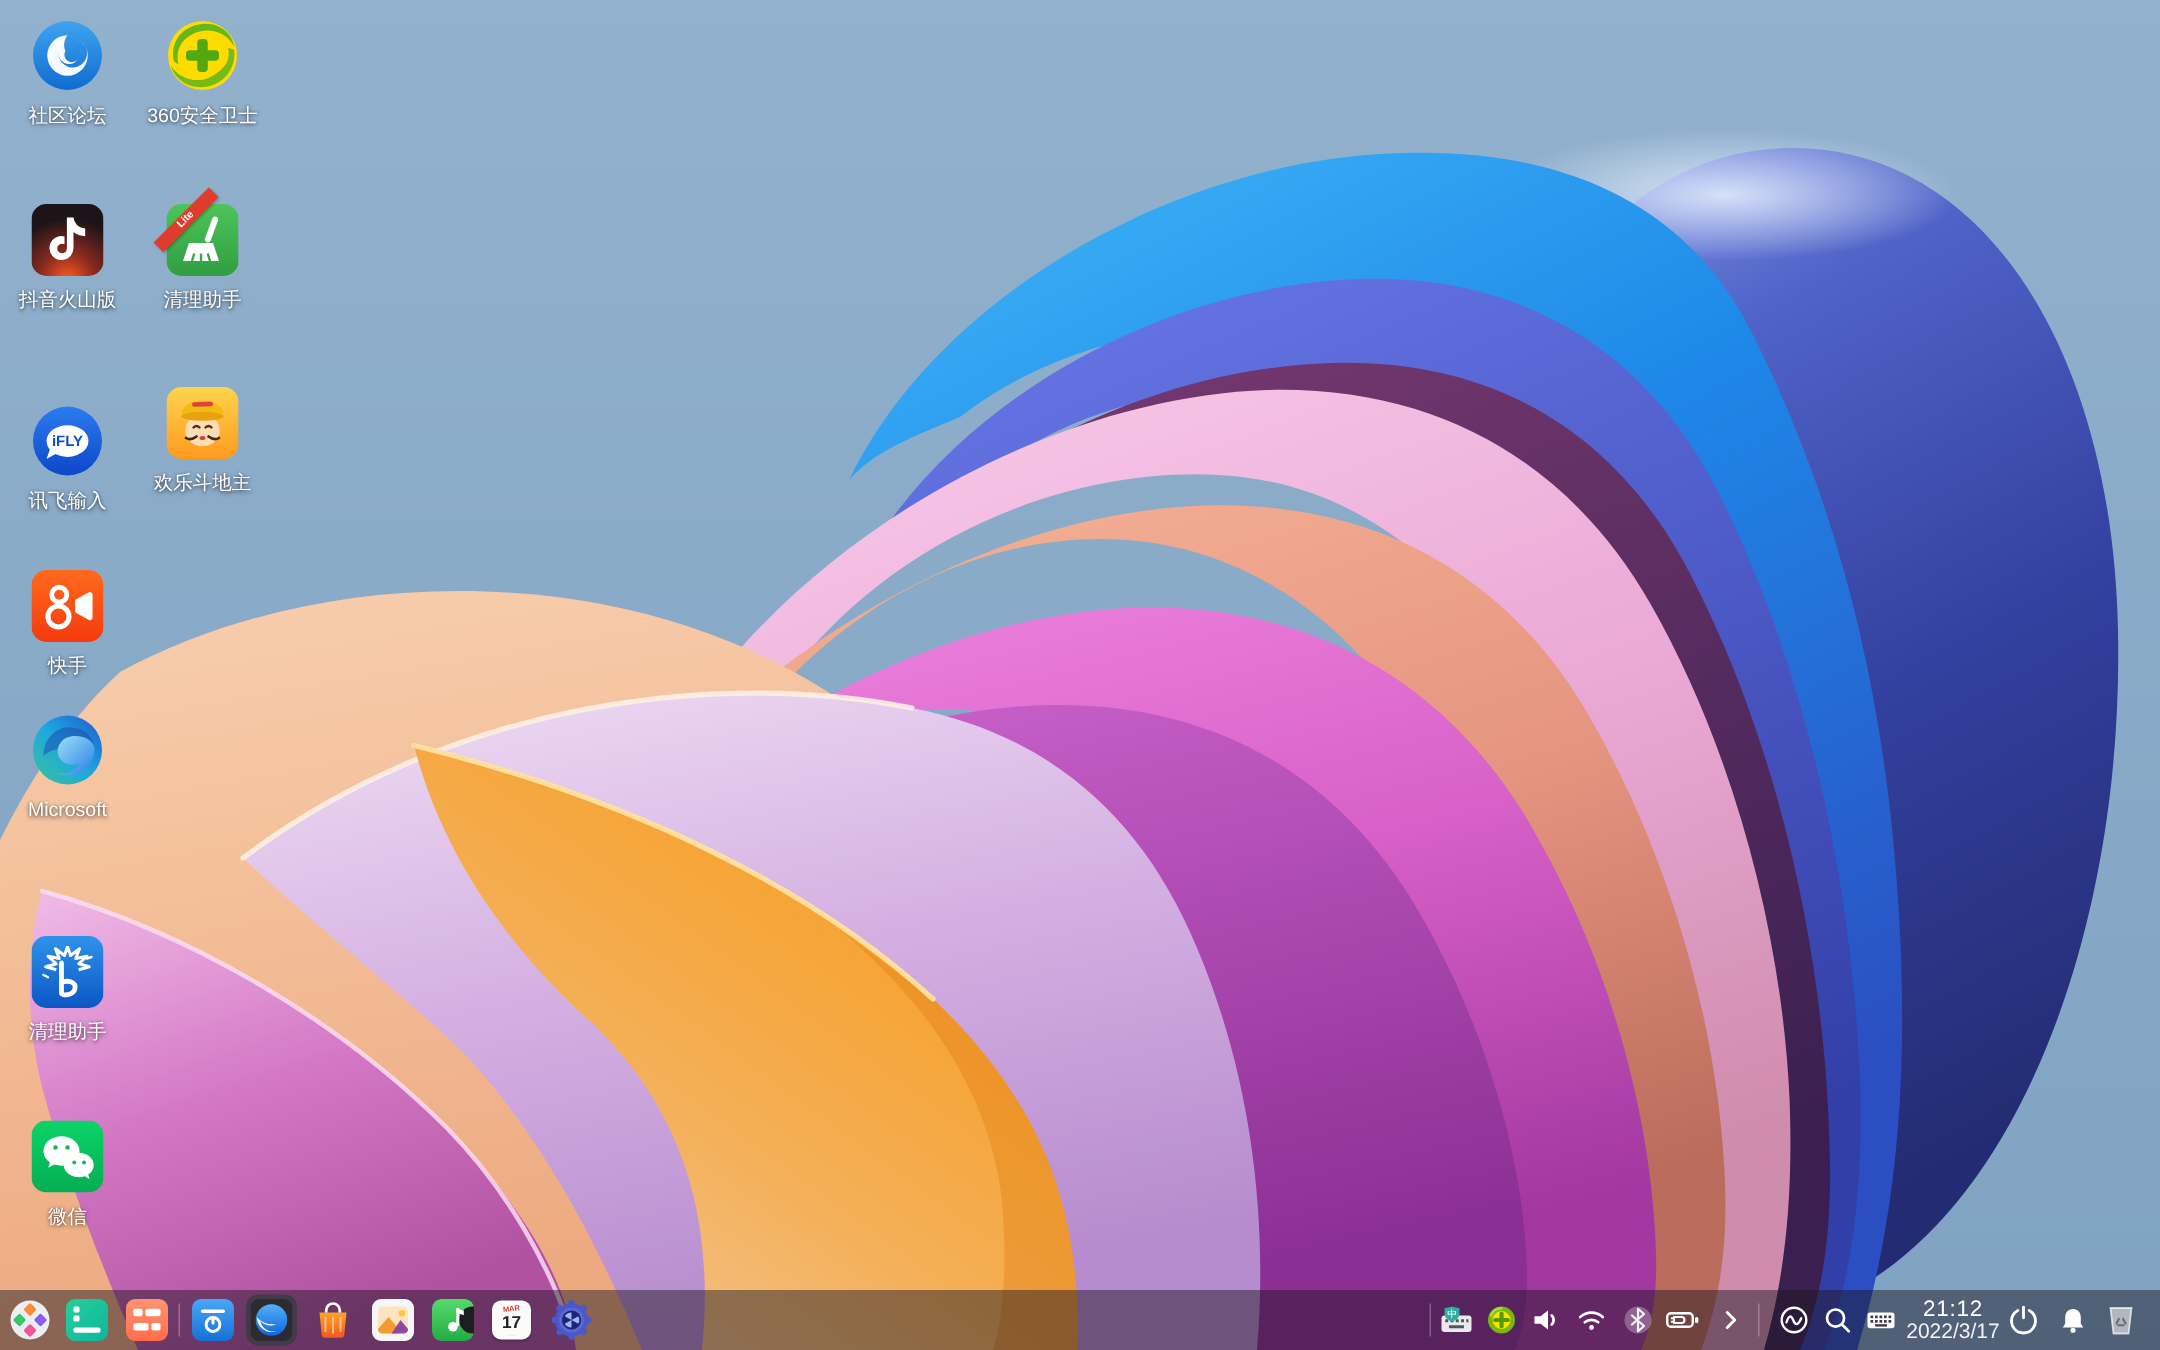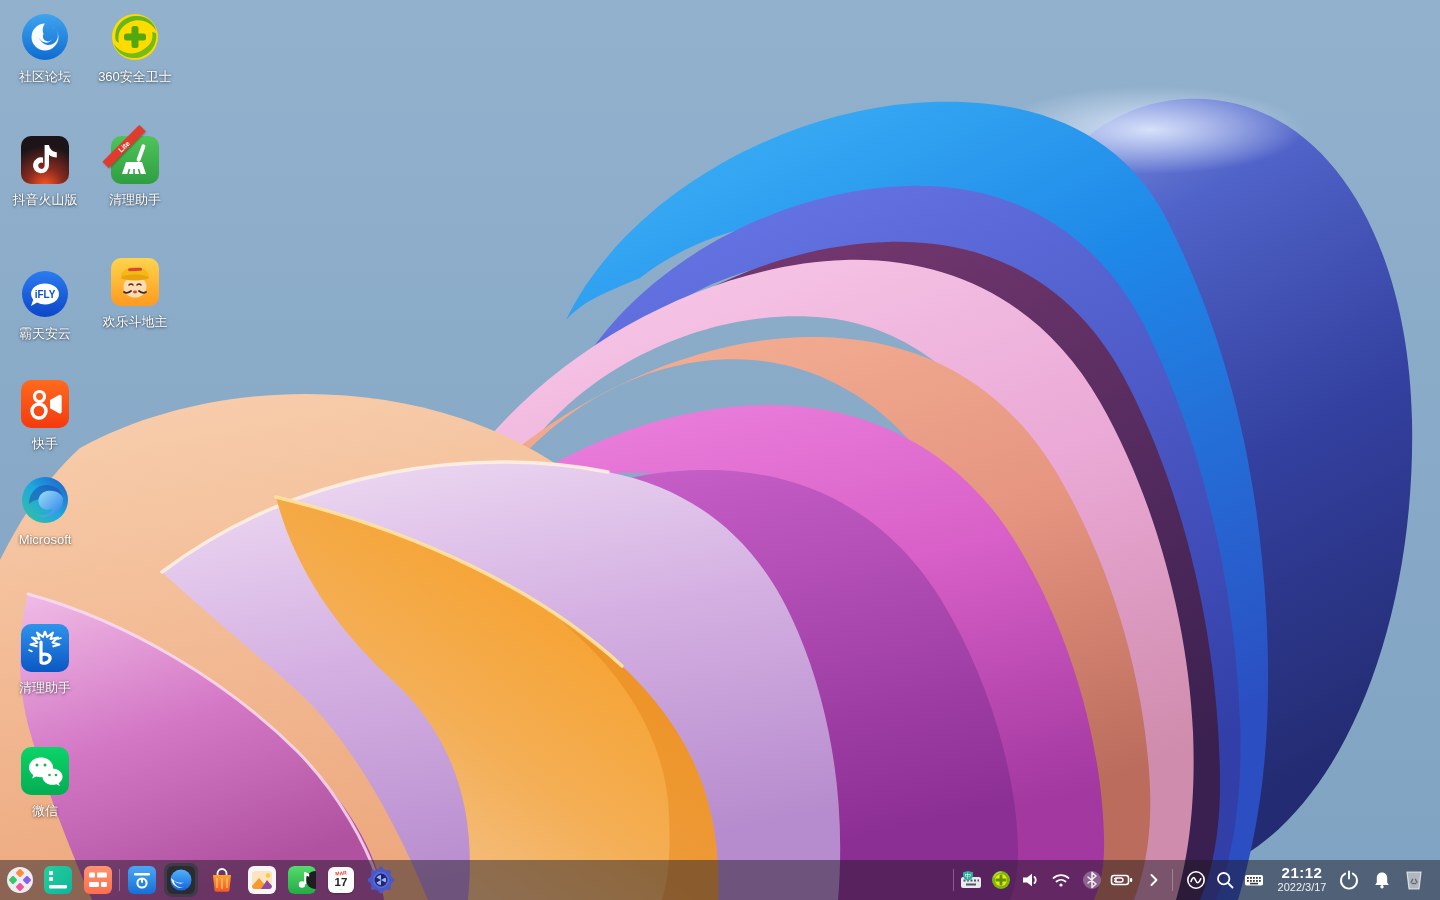--- a/index.html
+++ b/index.html
@@ -22,22 +22,22 @@
   #taskbar { position:absolute; left:0; right:0; bottom:0; height:40px;
       background:rgba(28,22,32,.47); z-index:5; }
   .dock-item { position:absolute; top:6px; width:28px; height:28px; }
   .dock-item svg { display:block; }
   .dock-active { position:absolute; top:3px; width:34px; height:34px; border-radius:8px;
       background:rgba(62,60,68,.92); display:flex; align-items:center; justify-content:center; }
   .tb-sep { position:absolute; top:9px; width:1px; height:22px; background:rgba(255,255,255,.28); }
   .tray-item { position:absolute; top:10px; width:20px; height:20px; }
   .tray-item svg { display:block; }
   #clock { position:absolute; top:4px; left:1268px; width:68px; text-align:center; color:#fff; }
-  #clock .t { font-size:15px; font-weight:bold; line-height:17px; letter-spacing:.5px; }
-  #clock .d { font-size:11px; line-height:12px; color:rgba(255,255,255,.92); }
+  #clock .t { font-size:15px; font-weight:normal; line-height:17px; letter-spacing:.5px; }
+  #clock .d { font-size:14px; line-height:12px; color:rgba(255,255,255,.92); }
 
   .cal-tile { width:26px; height:26px; margin:1px; background:#fbfbfb; border-radius:6px;
       text-align:center; box-shadow:0 1px 2px rgba(0,0,0,.25); overflow:hidden; }
   .cal-mon { font-size:5px; font-weight:bold; color:#e53935; line-height:6px; margin-top:3px;
       transform:rotate(-6deg); }
   .cal-day { font-size:11.5px; font-weight:bold; color:#222; line-height:12px; }
   .cal-ln  { font-size:3.5px; color:#aaa; line-height:4px; }
 </style>
 </head>
 <body>
@@ -215,21 +215,21 @@
           <linearGradient id="dif" x1="0" y1="0" x2="0" y2="1">
             <stop offset="0" stop-color="#2b7bf0"></stop>
             <stop offset="1" stop-color="#0c47c8"></stop>
           </linearGradient>
         </defs>
       <circle cx="24" cy="24" r="23" fill="url(#dif)"></circle>
       <path d="M10,24 a14,10.5 0 0 1 28,0 a14,10.5 0 0 1 -22,8.6 l-6,3.4 l2.2,-6.2 a10.5,10.5 0 0 1 -2.2,-5.8 Z" fill="#fff"></path>
       <text x="24" y="27.5" text-anchor="middle" font-size="10" font-weight="bold" fill="#0c4fd0" font-family="Liberation Sans, sans-serif">iFLY</text>
     </svg>
   </div>
-  <div class="lbl">霸天安云</div>
+  <div class="lbl">讯飞输入</div>
 </div>
 
 <div class="desk-item" style="left:90px;top:258px">
   <div class="ic">
     <svg viewBox="0 0 48 48">
         <defs>
           <linearGradient id="ddz" x1="0" y1="0" x2="0" y2="1">
             <stop offset="0" stop-color="#ffd44d"></stop>
             <stop offset="1" stop-color="#ff9a1f"></stop>
           </linearGradient>

